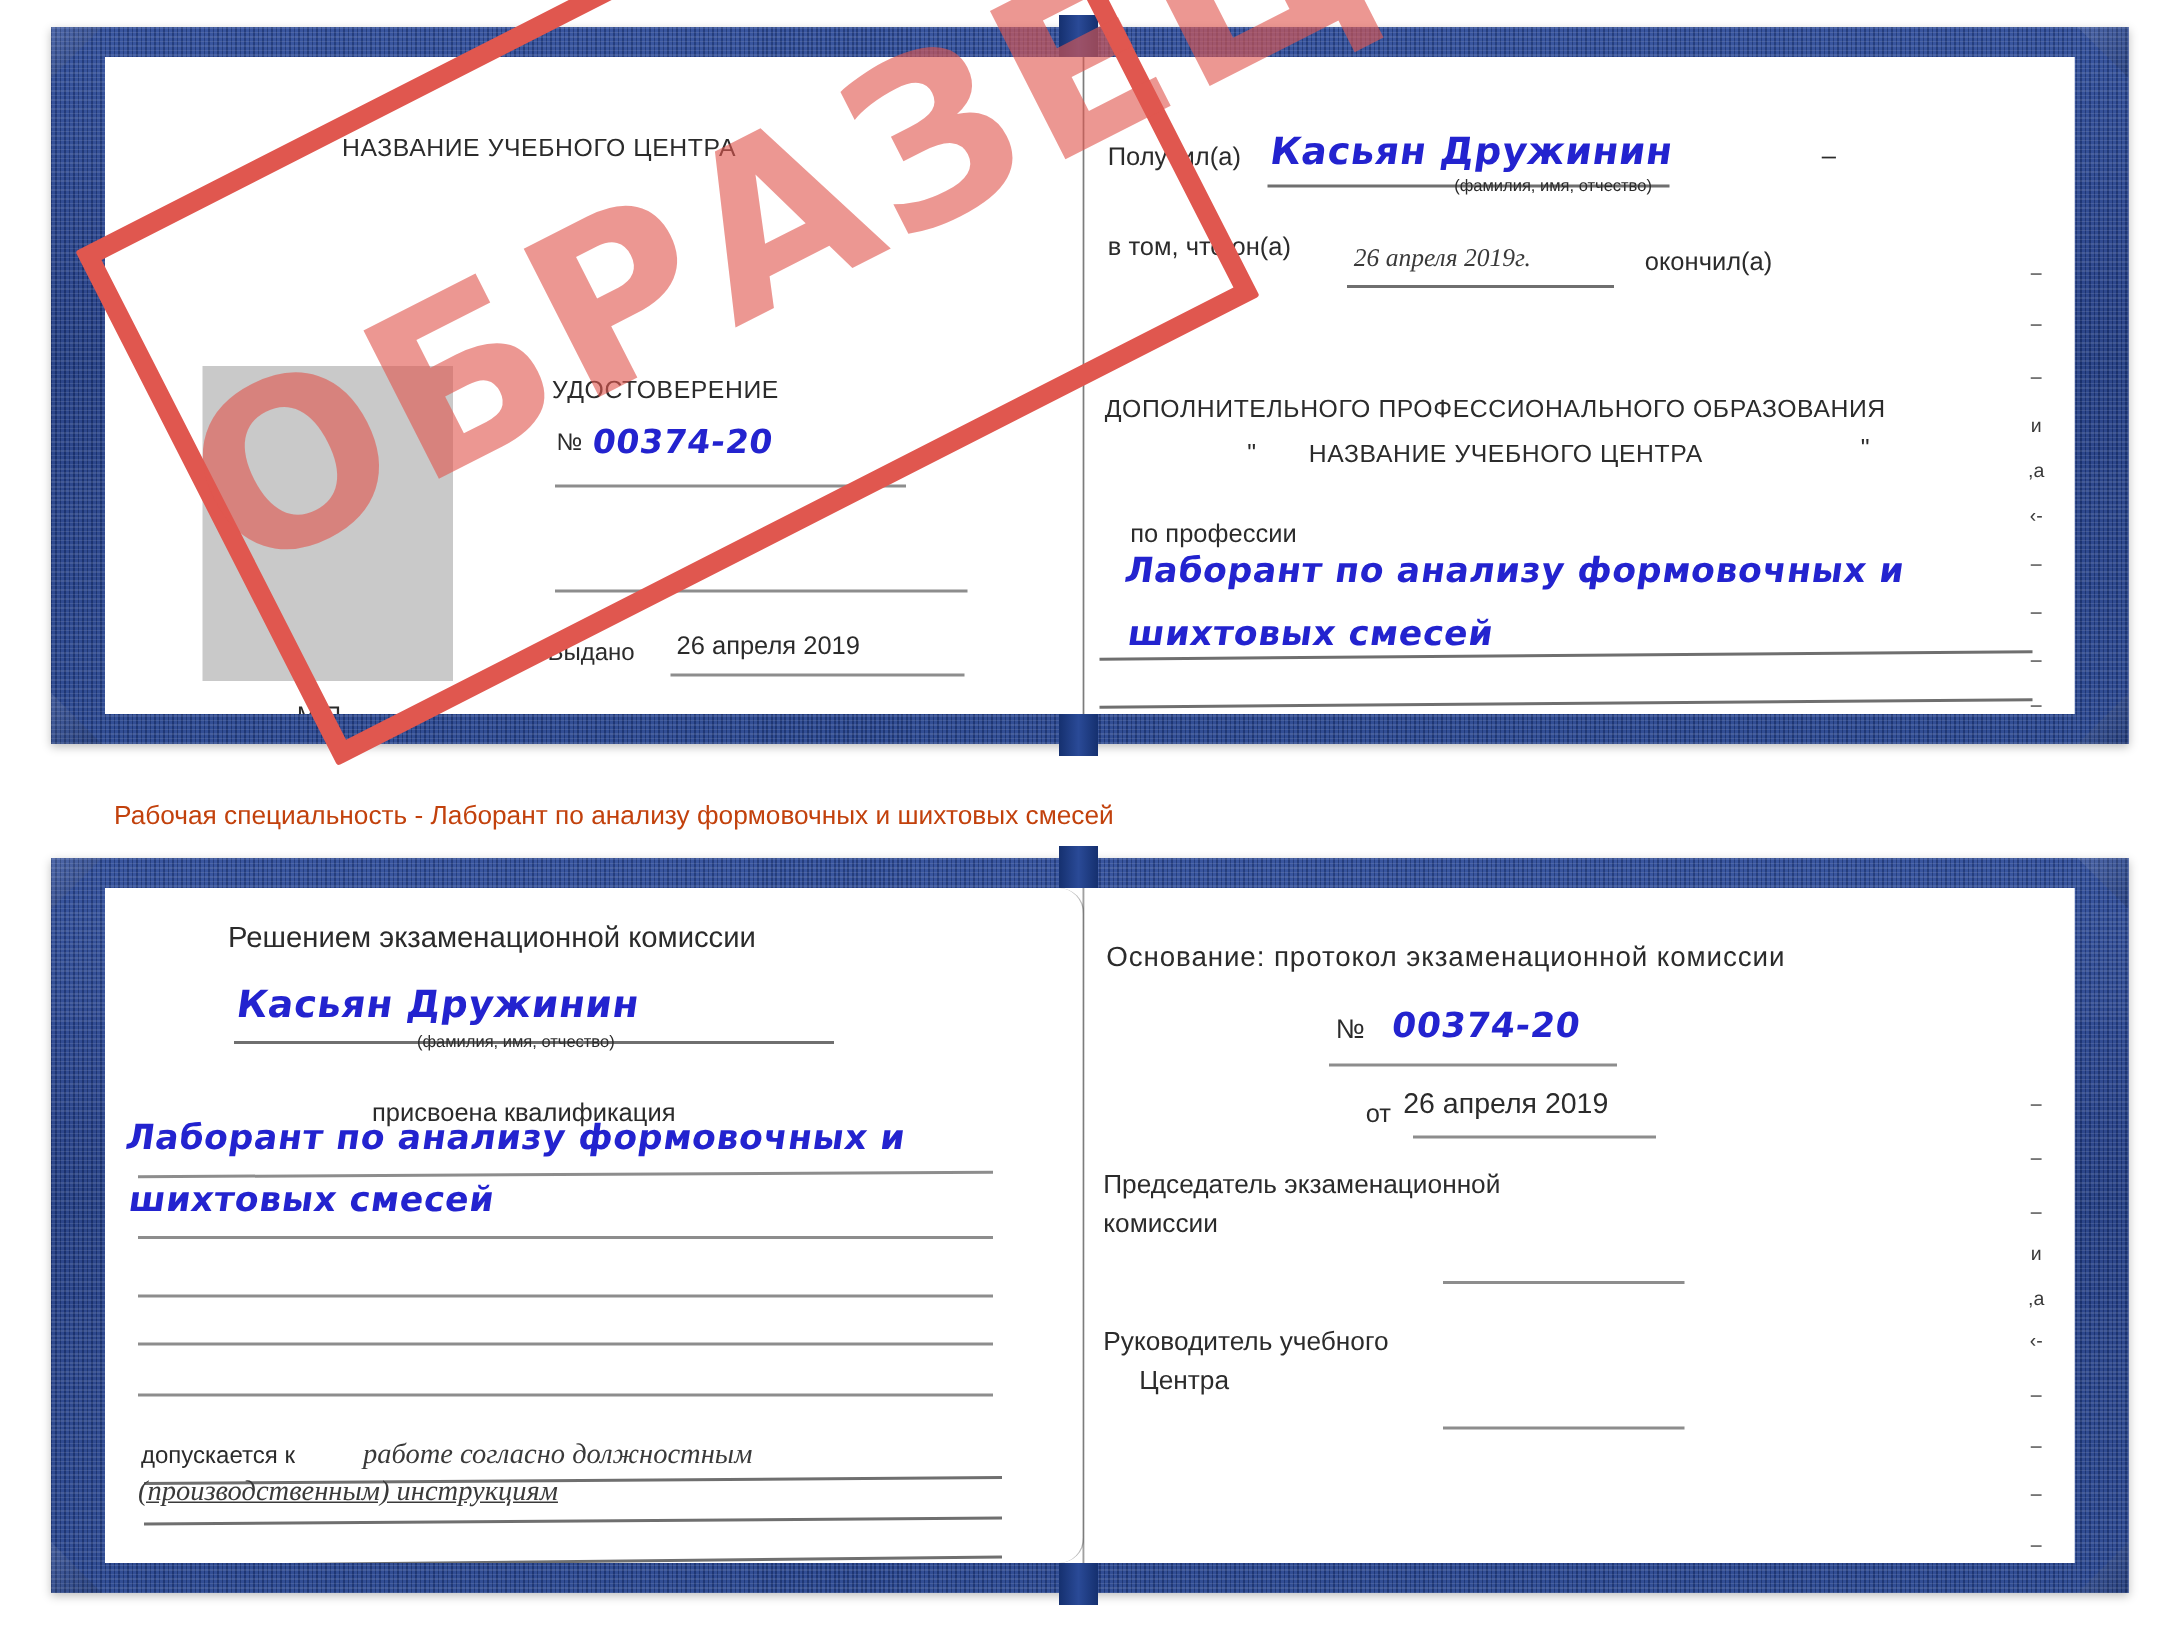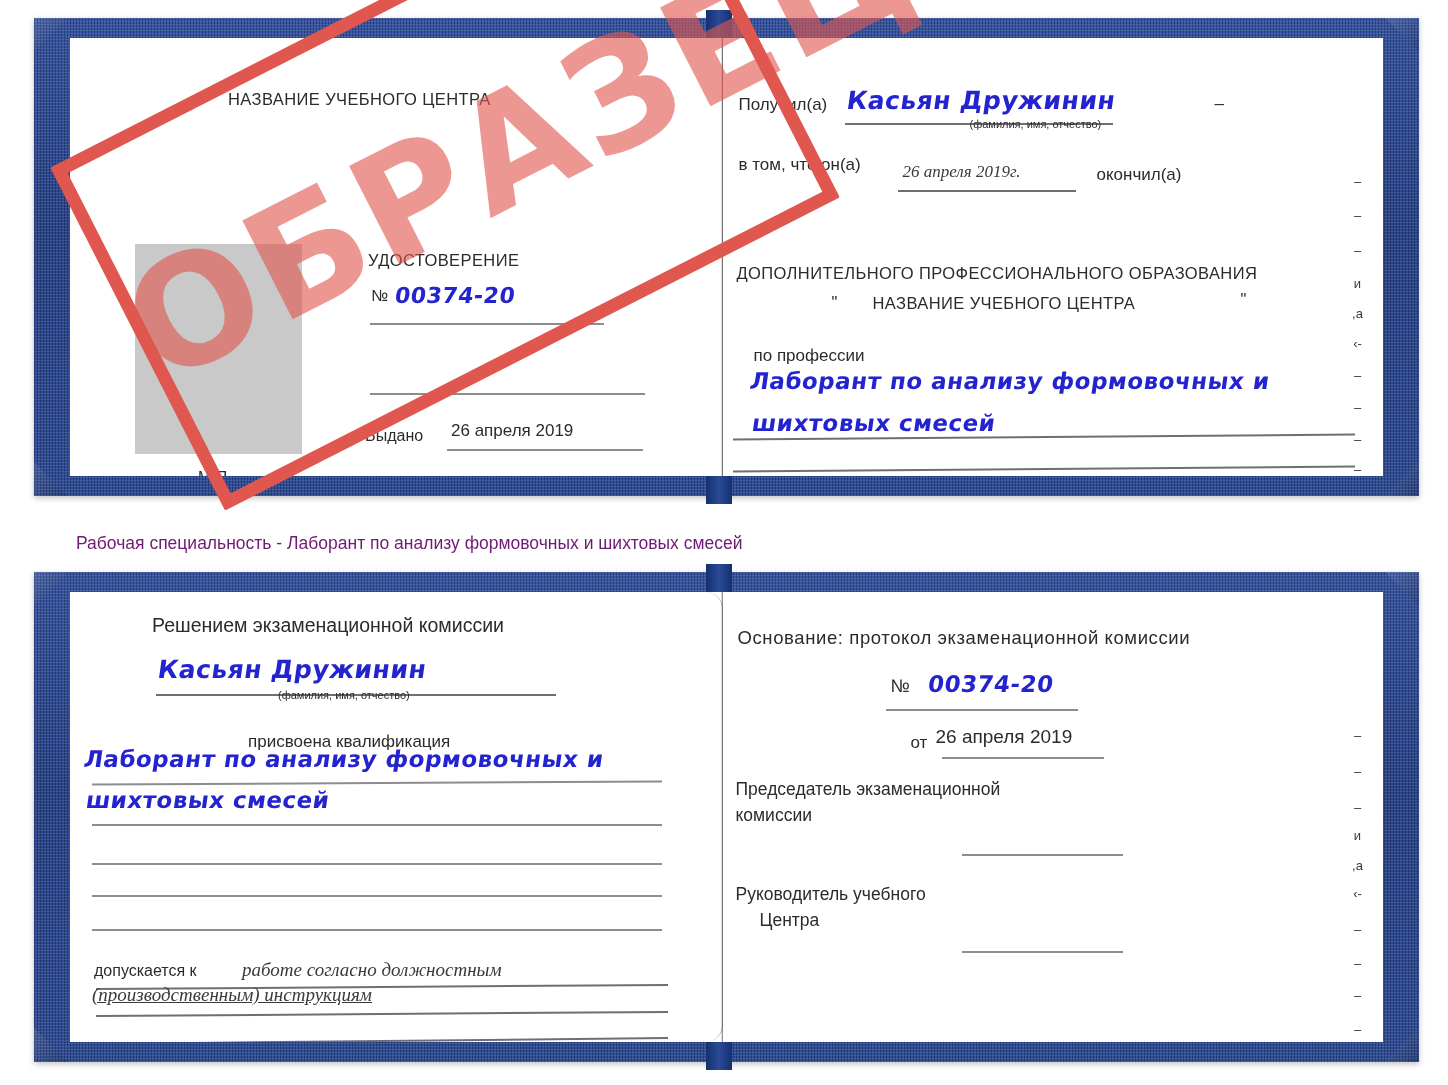--- a/index.html
+++ b/index.html
@@ -100,21 +100,21 @@
     font-size:152px;
     line-height:1;
     letter-spacing:4px;
     color:rgba(224,87,79,.62);
   }
 
   
   .caption{
     position:absolute;
     font-size:17.5px;
-    color:#701a75;
+    color:#c2410c;
     white-space:pre;
   }
 </style>
 </head>
 <body>
 
 <div class="book" style="left:34px;top:18px;width:1385px;height:478px;">
   <div class="book-texture"></div>
   <div class="fold tl"></div>
   <div class="fold tr"></div>

